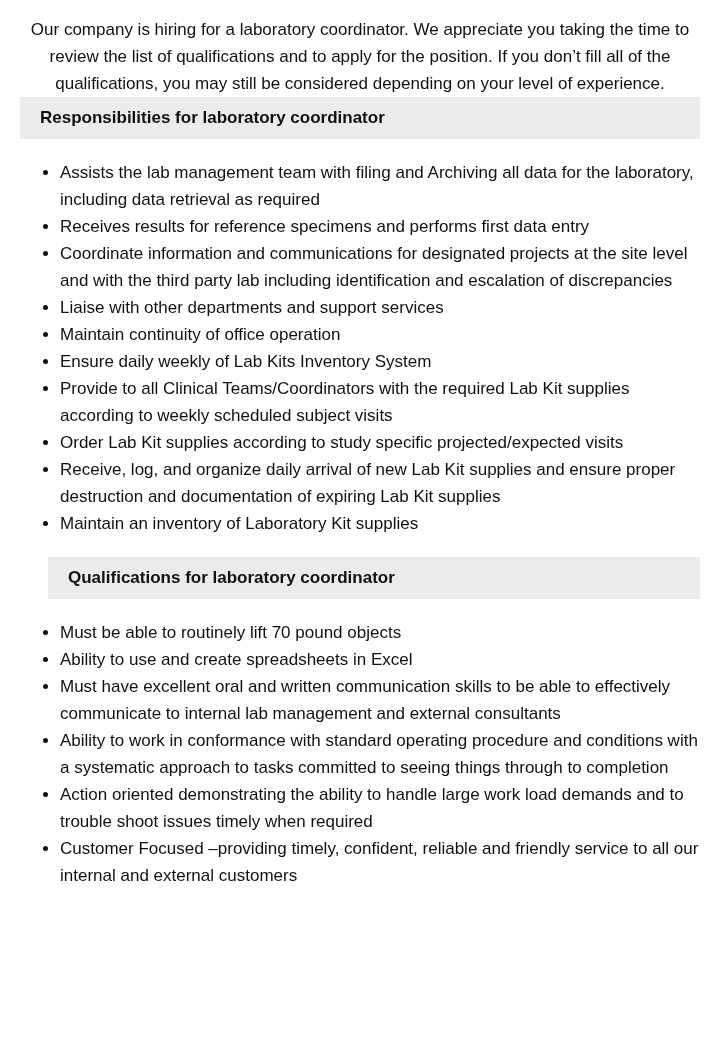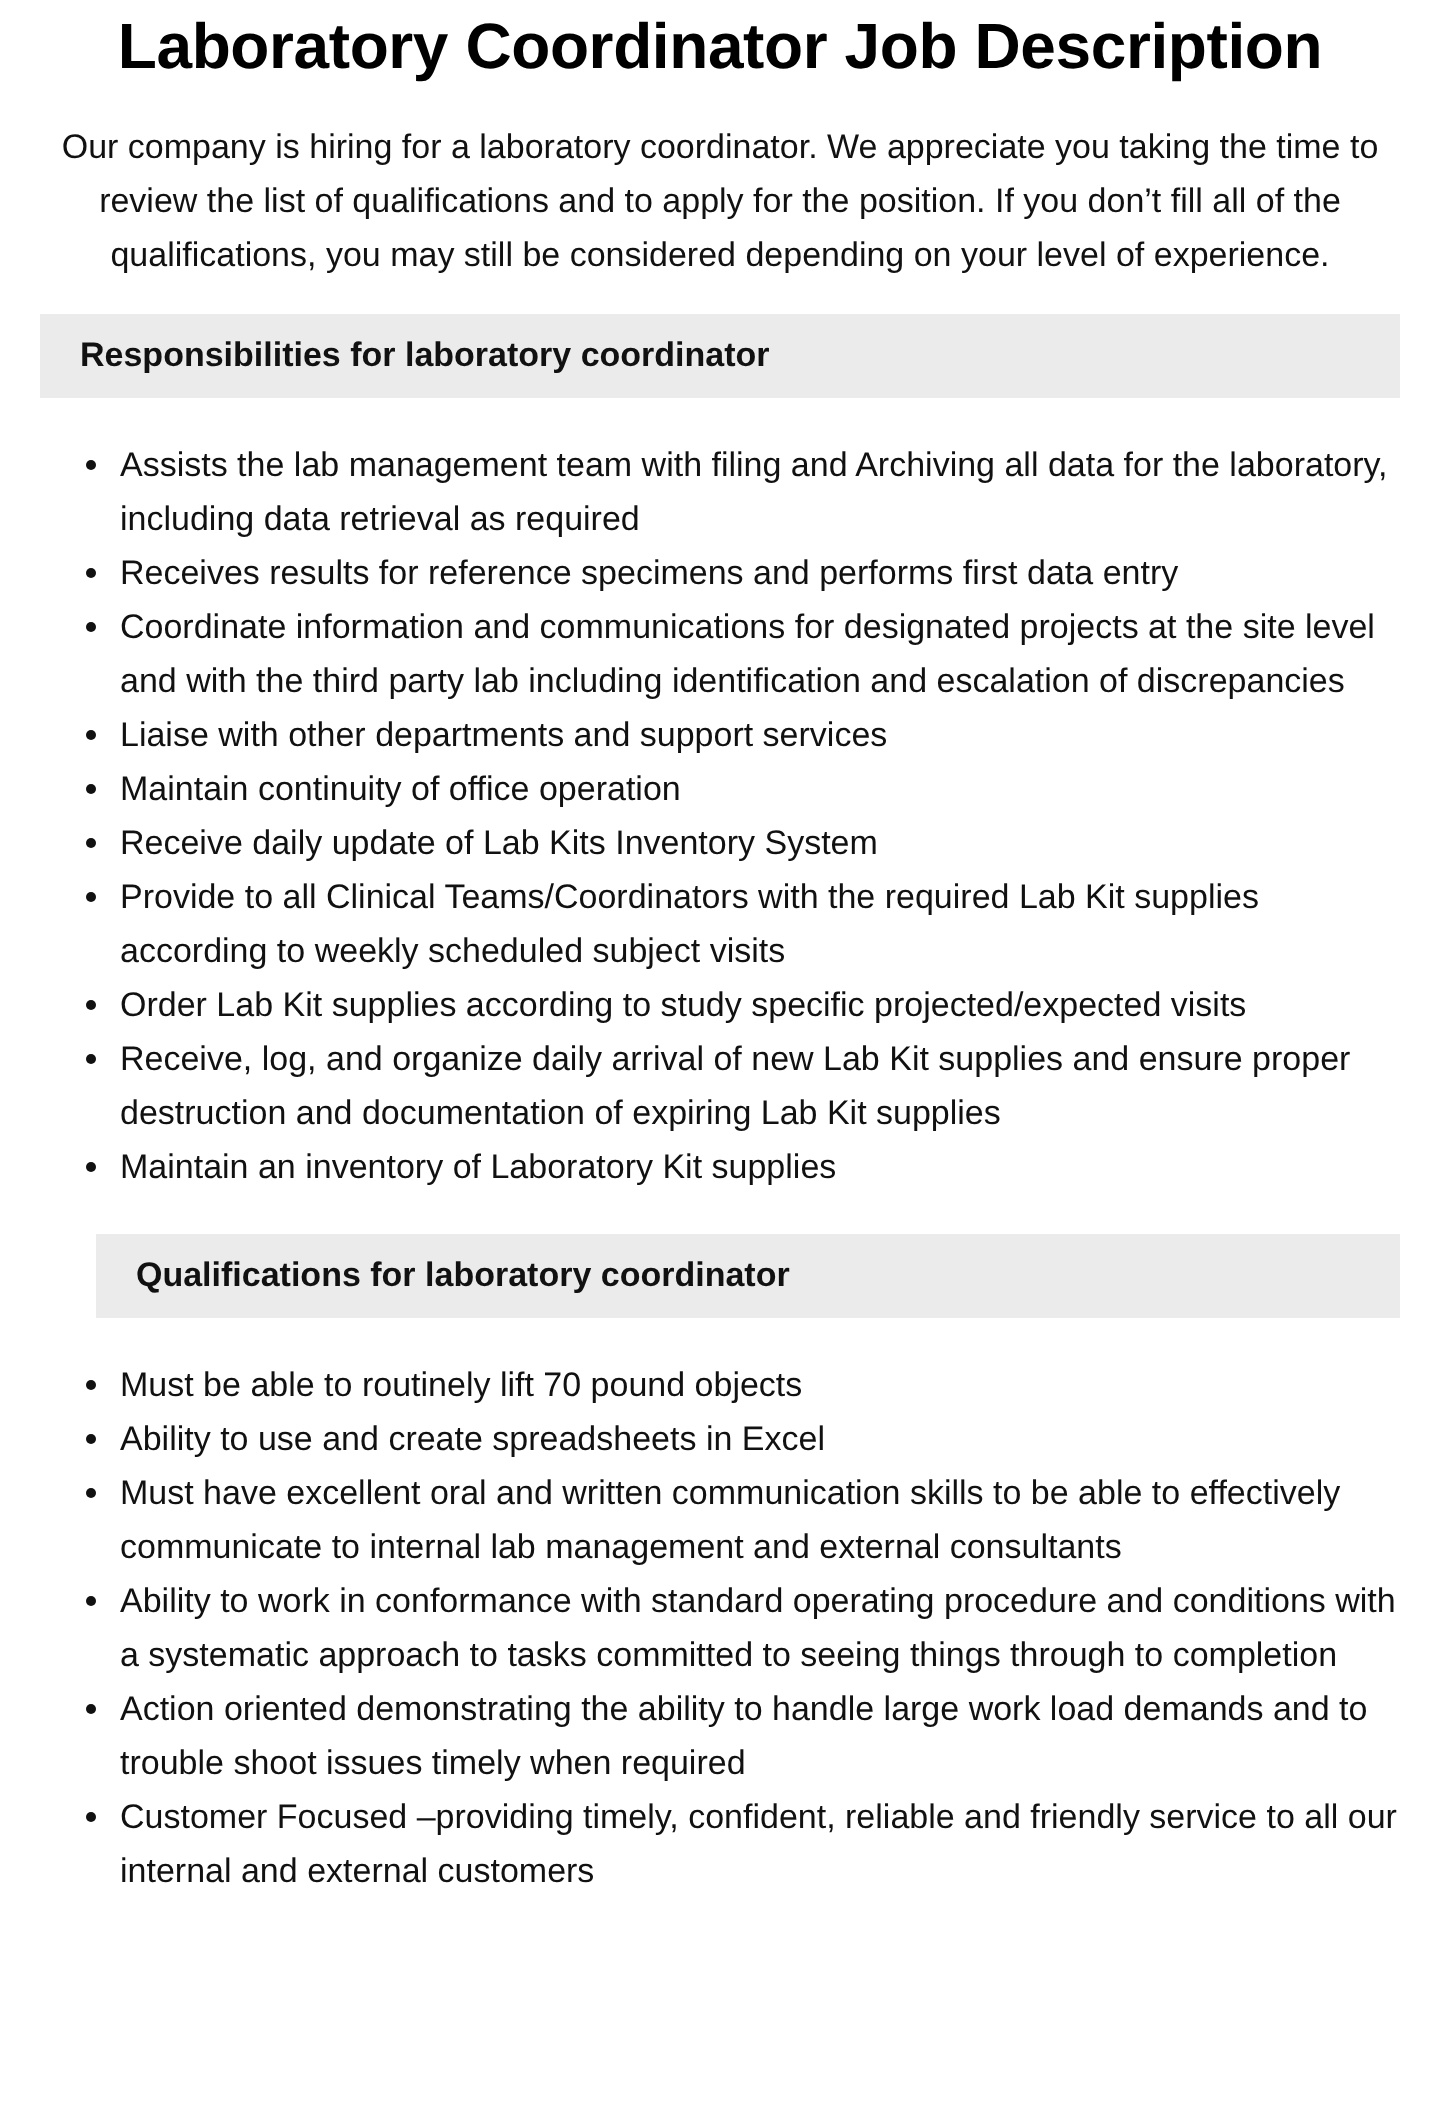--- a/index.html
+++ b/index.html
@@ -15,52 +15,50 @@
       font-size: 32px; font-weight: bold;
       line-height: 42px;
       letter-spacing: -0.2px;
       color: #000;
     }
     .intro {
       margin: 16px 0 0 0;
       font-size: 17px; line-height: 27px; text-align: center;
     }
     .section-header {
-      margin-top: 16px;
       background: #ebebeb;
       height: 42px;
       padding: 0 20px;
       display: flex; align-items: center;
       font-size: 17px; font-weight: bold;
       color: #111;
     }
     ul {
       margin: 20px 0 0 0; padding: 0 0 0 40px;
       font-size: 17px; line-height: 27px;
     }
     ul li { padding-left: 0; }
     .qual-header { margin-top: 20px; margin-left: 28px; }
   </style>
 </head>
 <body>
 
 <div class="page">
-  <h1>Laboratory Coordinator Job Description</h1>
   <p class="intro">Our company is hiring for a laboratory coordinator. We appreciate you taking the time to review the list of qualifications and to apply for the position. If you don’t fill all of the qualifications, you may still be considered depending on your level of experience.</p>
 
   <div class="section-header">
     <span>Responsibilities for laboratory coordinator</span>
   </div>
   <ul>
     <li>Assists the lab management team with filing and Archiving all data for the laboratory, including data retrieval as required</li>
     <li>Receives results for reference specimens and performs first data entry</li>
     <li>Coordinate information and communications for designated projects at the site level and with the third party lab including identification and escalation of discrepancies</li>
     <li>Liaise with other departments and support services</li>
     <li>Maintain continuity of office operation</li>
-    <li>Receive daily update of Lab Kits Inventory System</li>
+    <li>Ensure daily weekly of Lab Kits Inventory System</li>
     <li>Provide to all Clinical Teams/Coordinators with the required Lab Kit supplies according to weekly scheduled subject visits</li>
     <li>Order Lab Kit supplies according to study specific projected/expected visits</li>
     <li>Receive, log, and organize daily arrival of new Lab Kit supplies and ensure proper destruction and documentation of expiring Lab Kit supplies</li>
     <li>Maintain an inventory of Laboratory Kit supplies</li>
   </ul>
 
   <div class="section-header qual-header">
     <span>Qualifications for laboratory coordinator</span>
   </div>
   <ul>

